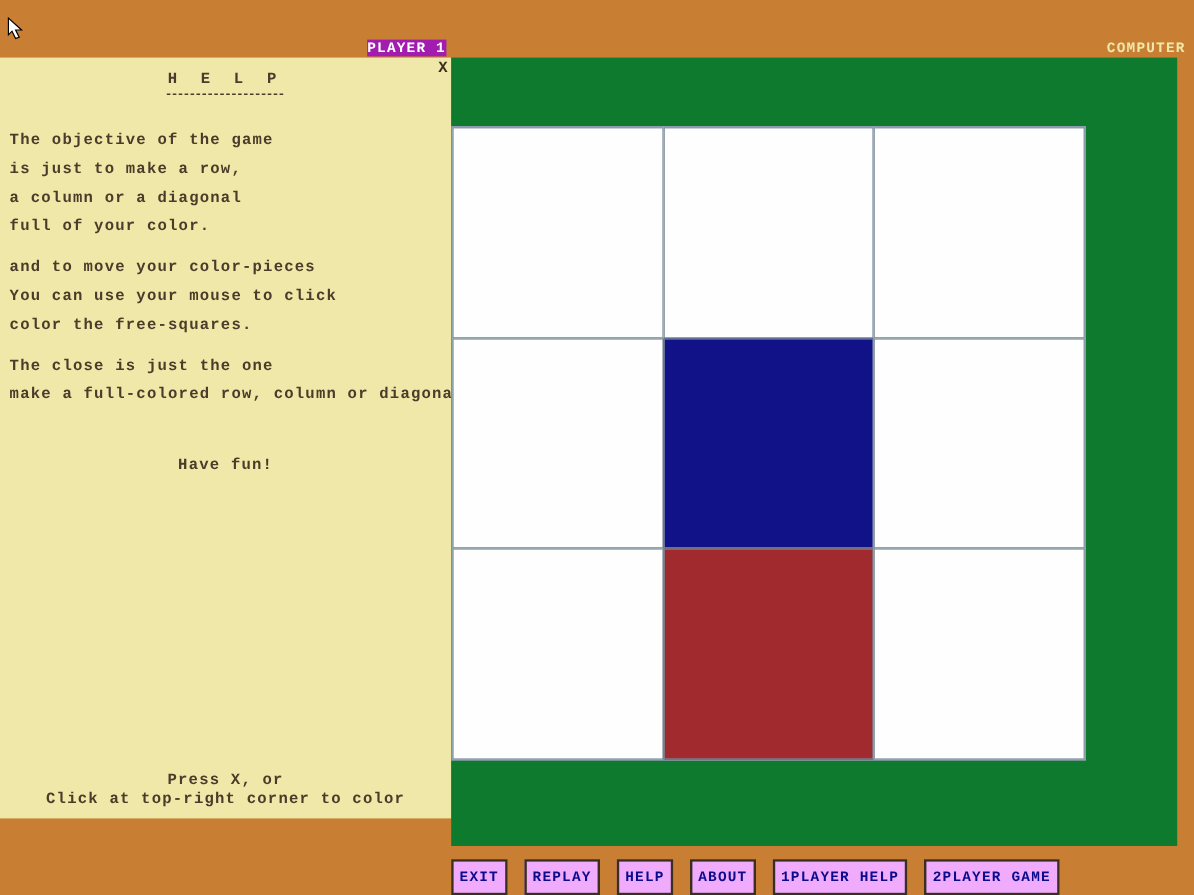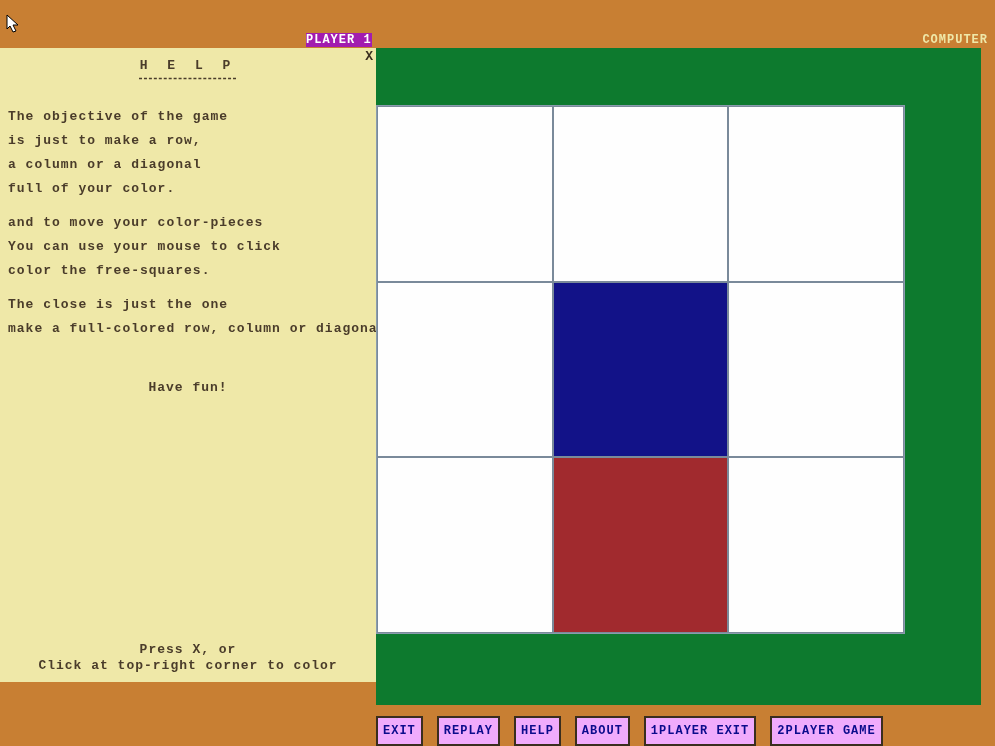--- a/index.html
+++ b/index.html
@@ -188,19 +188,19 @@
     <div class="cell cell-red"></div>
     <div class="cell cell-white"></div>
   </div>
 </div>
 
 <div class="button-bar">
   <button class="btn">EXIT</button>
   <button class="btn">REPLAY</button>
   <button class="btn">HELP</button>
   <button class="btn">ABOUT</button>
-  <button class="btn">1PLAYER EXIT</button>
+  <button class="btn">1PLAYER HELP</button>
   <button class="btn">2PLAYER GAME</button>
 </div>
 
 <svg class="cursor" viewBox="0 0 16 20">
   <path d="M1 1 L1 15 L4 12 L7 18 L10 17 L7 11 L12 11 Z" fill="#fff" stroke="#000" stroke-width="1"></path>
 </svg>
 
 </body></html>

